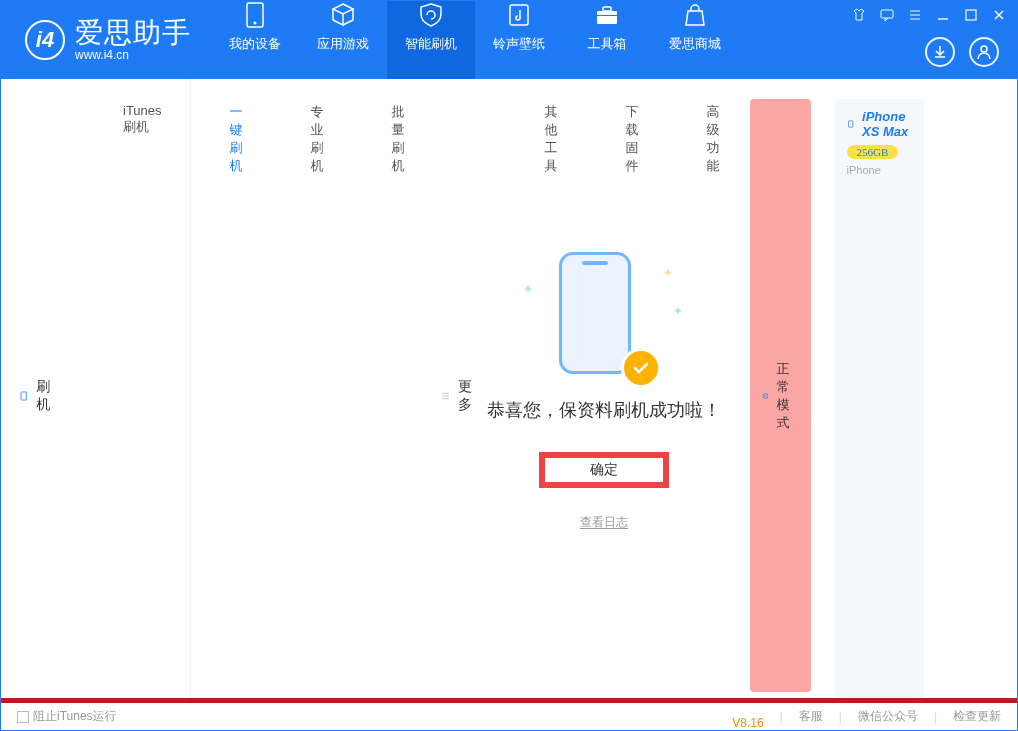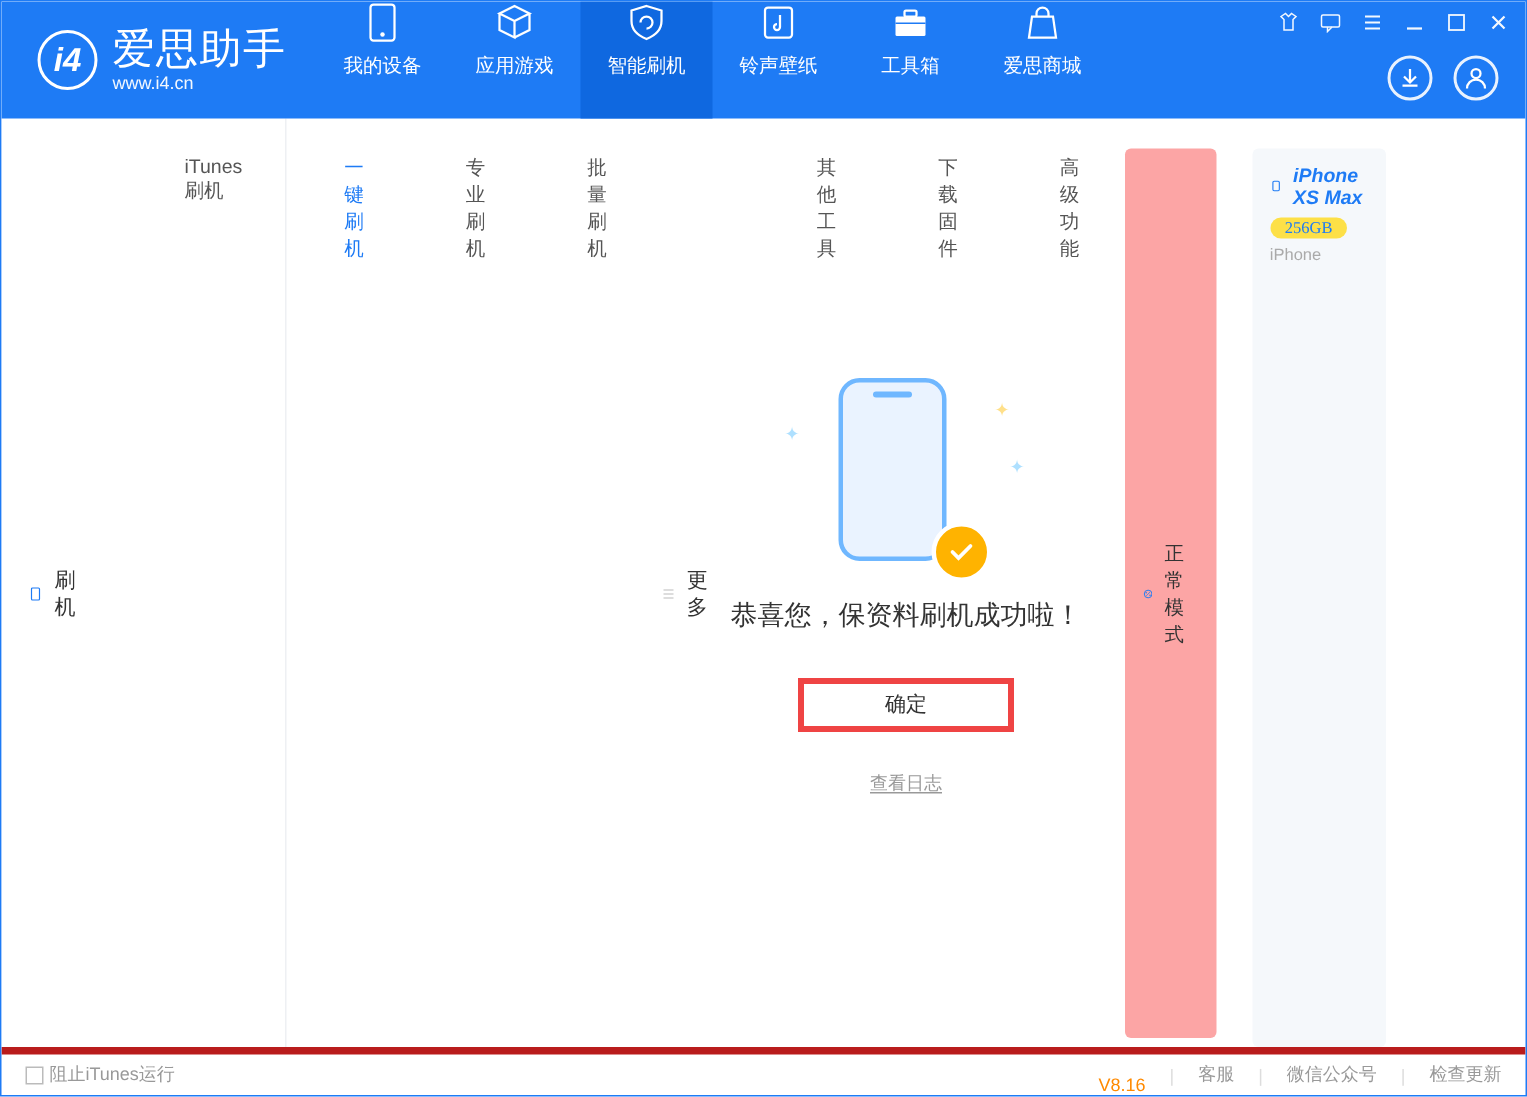--- a/index.html
+++ b/index.html
@@ -47,21 +47,21 @@
 
 .main { flex:1; position:relative; display:flex; flex-direction:column; align-items:center; justify-content:center; gap:12px; }
 .illus { position:relative; width:150px; height:140px;}
 .phone { position:absolute; left:30px; top:6px; width:72px; height:122px; border:3px solid #6fb7ff; border-radius:14px; background:#eaf3ff;}
 .phone::before{content:''; position:absolute; top:6px; left:50%; transform:translateX(-50%); width:26px; height:4px; background:#6fb7ff; border-radius:2px;}
 .check-badge{position:absolute; right:18px; bottom:-2px; width:40px; height:40px; background:#ffb300; border:3px solid #fff; border-radius:50%; display:flex; align-items:center; justify-content:center;}
 .sparkle{position:absolute;color:#aee0ff;font-size:12px;}
 .s1{left:-6px;top:36px;} .s2{right:6px;top:20px;color:#ffe08a;} .s3{right:-4px;top:58px;}
 
 .success-title { font-size:18px; color:#333; }
-.ok-btn { margin-top:18px; width:144px; height:36px; border:4px solid #ef4444; background:#fff; font-size:14px; color:#333; cursor:pointer;}
+.ok-btn { margin-top:18px; width:130px; height:36px; border:6px solid #ef4444; background:#fff; font-size:14px; color:#333; cursor:pointer;}
 .log-link { margin-top:14px; font-size:12px; color:#999; cursor:pointer; text-decoration:underline; text-underline-offset:2px;}
 
 
 .footer { height:32px; border-top:5px solid #b91c1c; display:flex; align-items:center; font-size:12px; color:#999; padding:0 16px; gap:16px;}
 .footer .sp{flex:1;}
 .footer a{color:#999; cursor:pointer;}
 .footer .sep{color:#ddd;}
 .ver{color:#ff8a00;margin-top:12px;}
 </style>
 </head>

